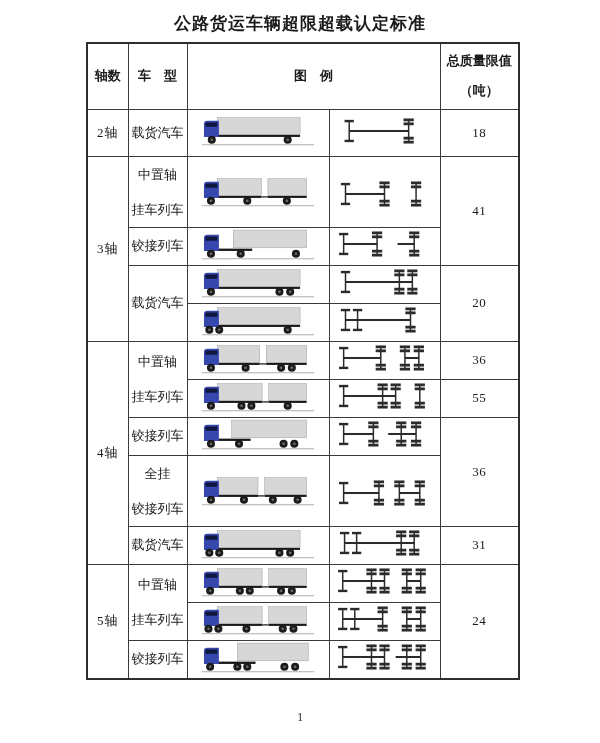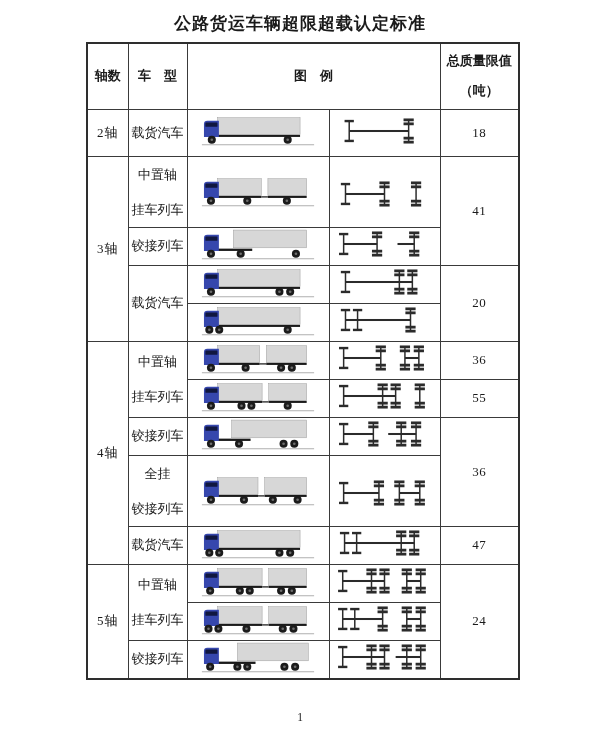--- a/index.html
+++ b/index.html
@@ -422,21 +422,21 @@
                 <rect x="62.5" y="0.5" width="11" height="3" fill="#2b2b2b"></rect>
                 <rect x="62.5" y="4.8" width="11" height="3" fill="#2b2b2b"></rect>
                 <rect x="62.5" y="20.2" width="11" height="3" fill="#2b2b2b"></rect>
                 <rect x="62.5" y="24.5" width="11" height="3" fill="#2b2b2b"></rect>
                 <rect x="81.2" y="3" width="1.6" height="22" fill="#2b2b2b"></rect>
                 <rect x="76.5" y="0.5" width="11" height="3" fill="#2b2b2b"></rect>
                 <rect x="76.5" y="4.8" width="11" height="3" fill="#2b2b2b"></rect>
                 <rect x="76.5" y="20.2" width="11" height="3" fill="#2b2b2b"></rect>
                 <rect x="76.5" y="24.5" width="11" height="3" fill="#2b2b2b"></rect>
               </svg></div></td>
-      <td class="val-cell">47</td>
+      <td class="val-cell">31</td>
     </tr>
 
     <tr style="height:37px">
       <td class="axle-cell" rowspan="3">5轴</td>
       <td rowspan="2">
         <div class="tl">中置轴</div>
         <div class="tl">挂车列车</div>
       </td>
       <td><div class="truck-ill"><svg viewBox="0 0 140 40" preserveAspectRatio="xMidYMid meet" xmlns="http://www.w3.org/2000/svg">
                 <rect x="2" y="36.6" width="136" height="1.3" fill="#b5b5b5"></rect>

